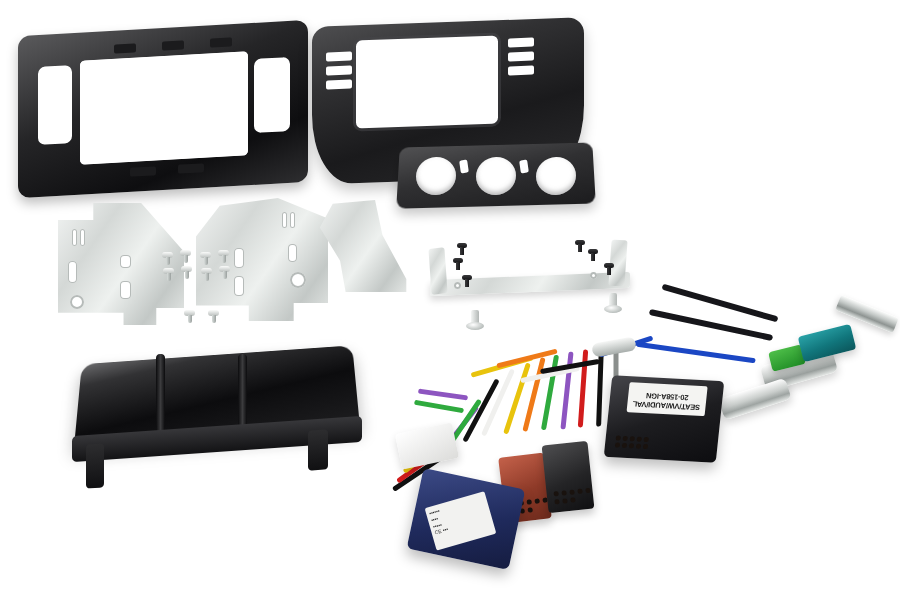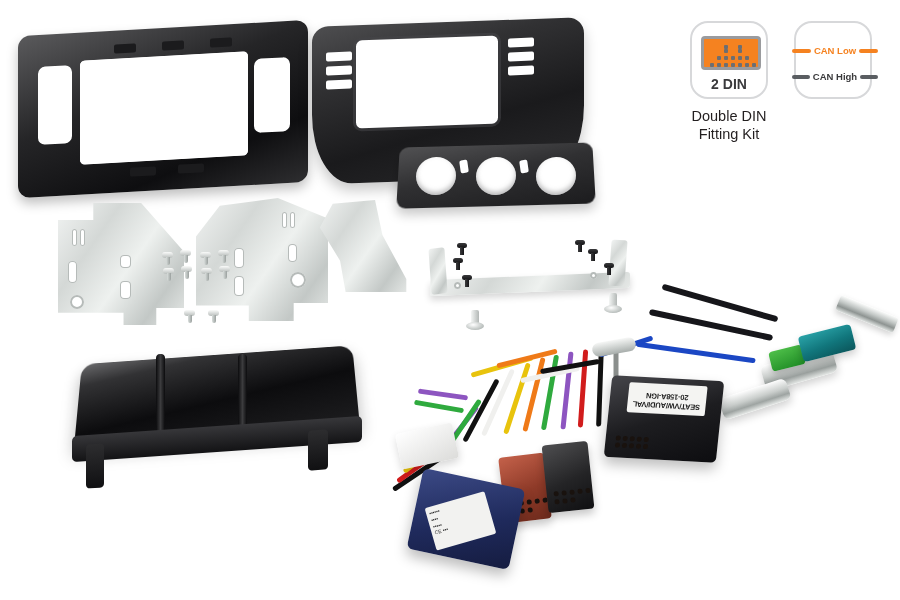--- a/index.html
+++ b/index.html
@@ -435,61 +435,20 @@
     <div id="canmodLabel">
       <div class="tiny">▪▪▪▪▪▪<br>▪▪▪▪<br>▪▪▪▪▪<br>CE ▪▪▪</div>
     </div>
   </div>
 
   <div class="brand-panel">
 
 
     <div class="badges">
 
+
       <div class="badge">
-        <div class="badge-box">
-          <div class="din-screen">
-            <div class="din-dots">
-              <i style="left:0px;top:18px;"></i>
-                <i style="left:7px;top:18px;"></i>
-                <i style="left:14px;top:18px;"></i>
-              <i style="left:21px;top:18px;"></i>
-                <i style="left:28px;top:18px;"></i>
-                <i style="left:35px;top:18px;"></i>
-              <i style="left:42px;top:18px;"></i>
-              <i style="left:7px;top:11px;"></i>
-                <i style="left:14px;top:11px;"></i>
-                <i style="left:21px;top:11px;"></i>
-              <i style="left:28px;top:11px;"></i>
-                <i style="left:35px;top:11px;"></i>
-              <i style="left:14px;top:4px;"></i>
-                <i style="left:28px;top:4px;"></i>
-              <i style="left:14px;top:0px;"></i>
-                <i style="left:28px;top:0px;"></i>
-            </div>
-          </div>
-          <div class="din-label">2 DIN</div>
-        </div>
-        <div class="badge-cap">
-          <div>Double DIN</div>
-          <div>Fitting Kit</div>
-        </div>
       </div>
 
-      <div class="badge">
-        <div class="badge-box">
-          <div class="can-row can-low">
-            <span class="ln"></span>
-            <span class="tx">CAN Low</span>
-            <span class="ln"></span>
-          </div>
-          <div class="can-row can-high">
-            <span class="ln"></span>
-            <span class="tx">CAN High</span>
-            <span class="ln"></span>
-          </div>
-        </div>
-      </div>
-
     </div>
   </div>
 
 </div>
 
 </body></html>

